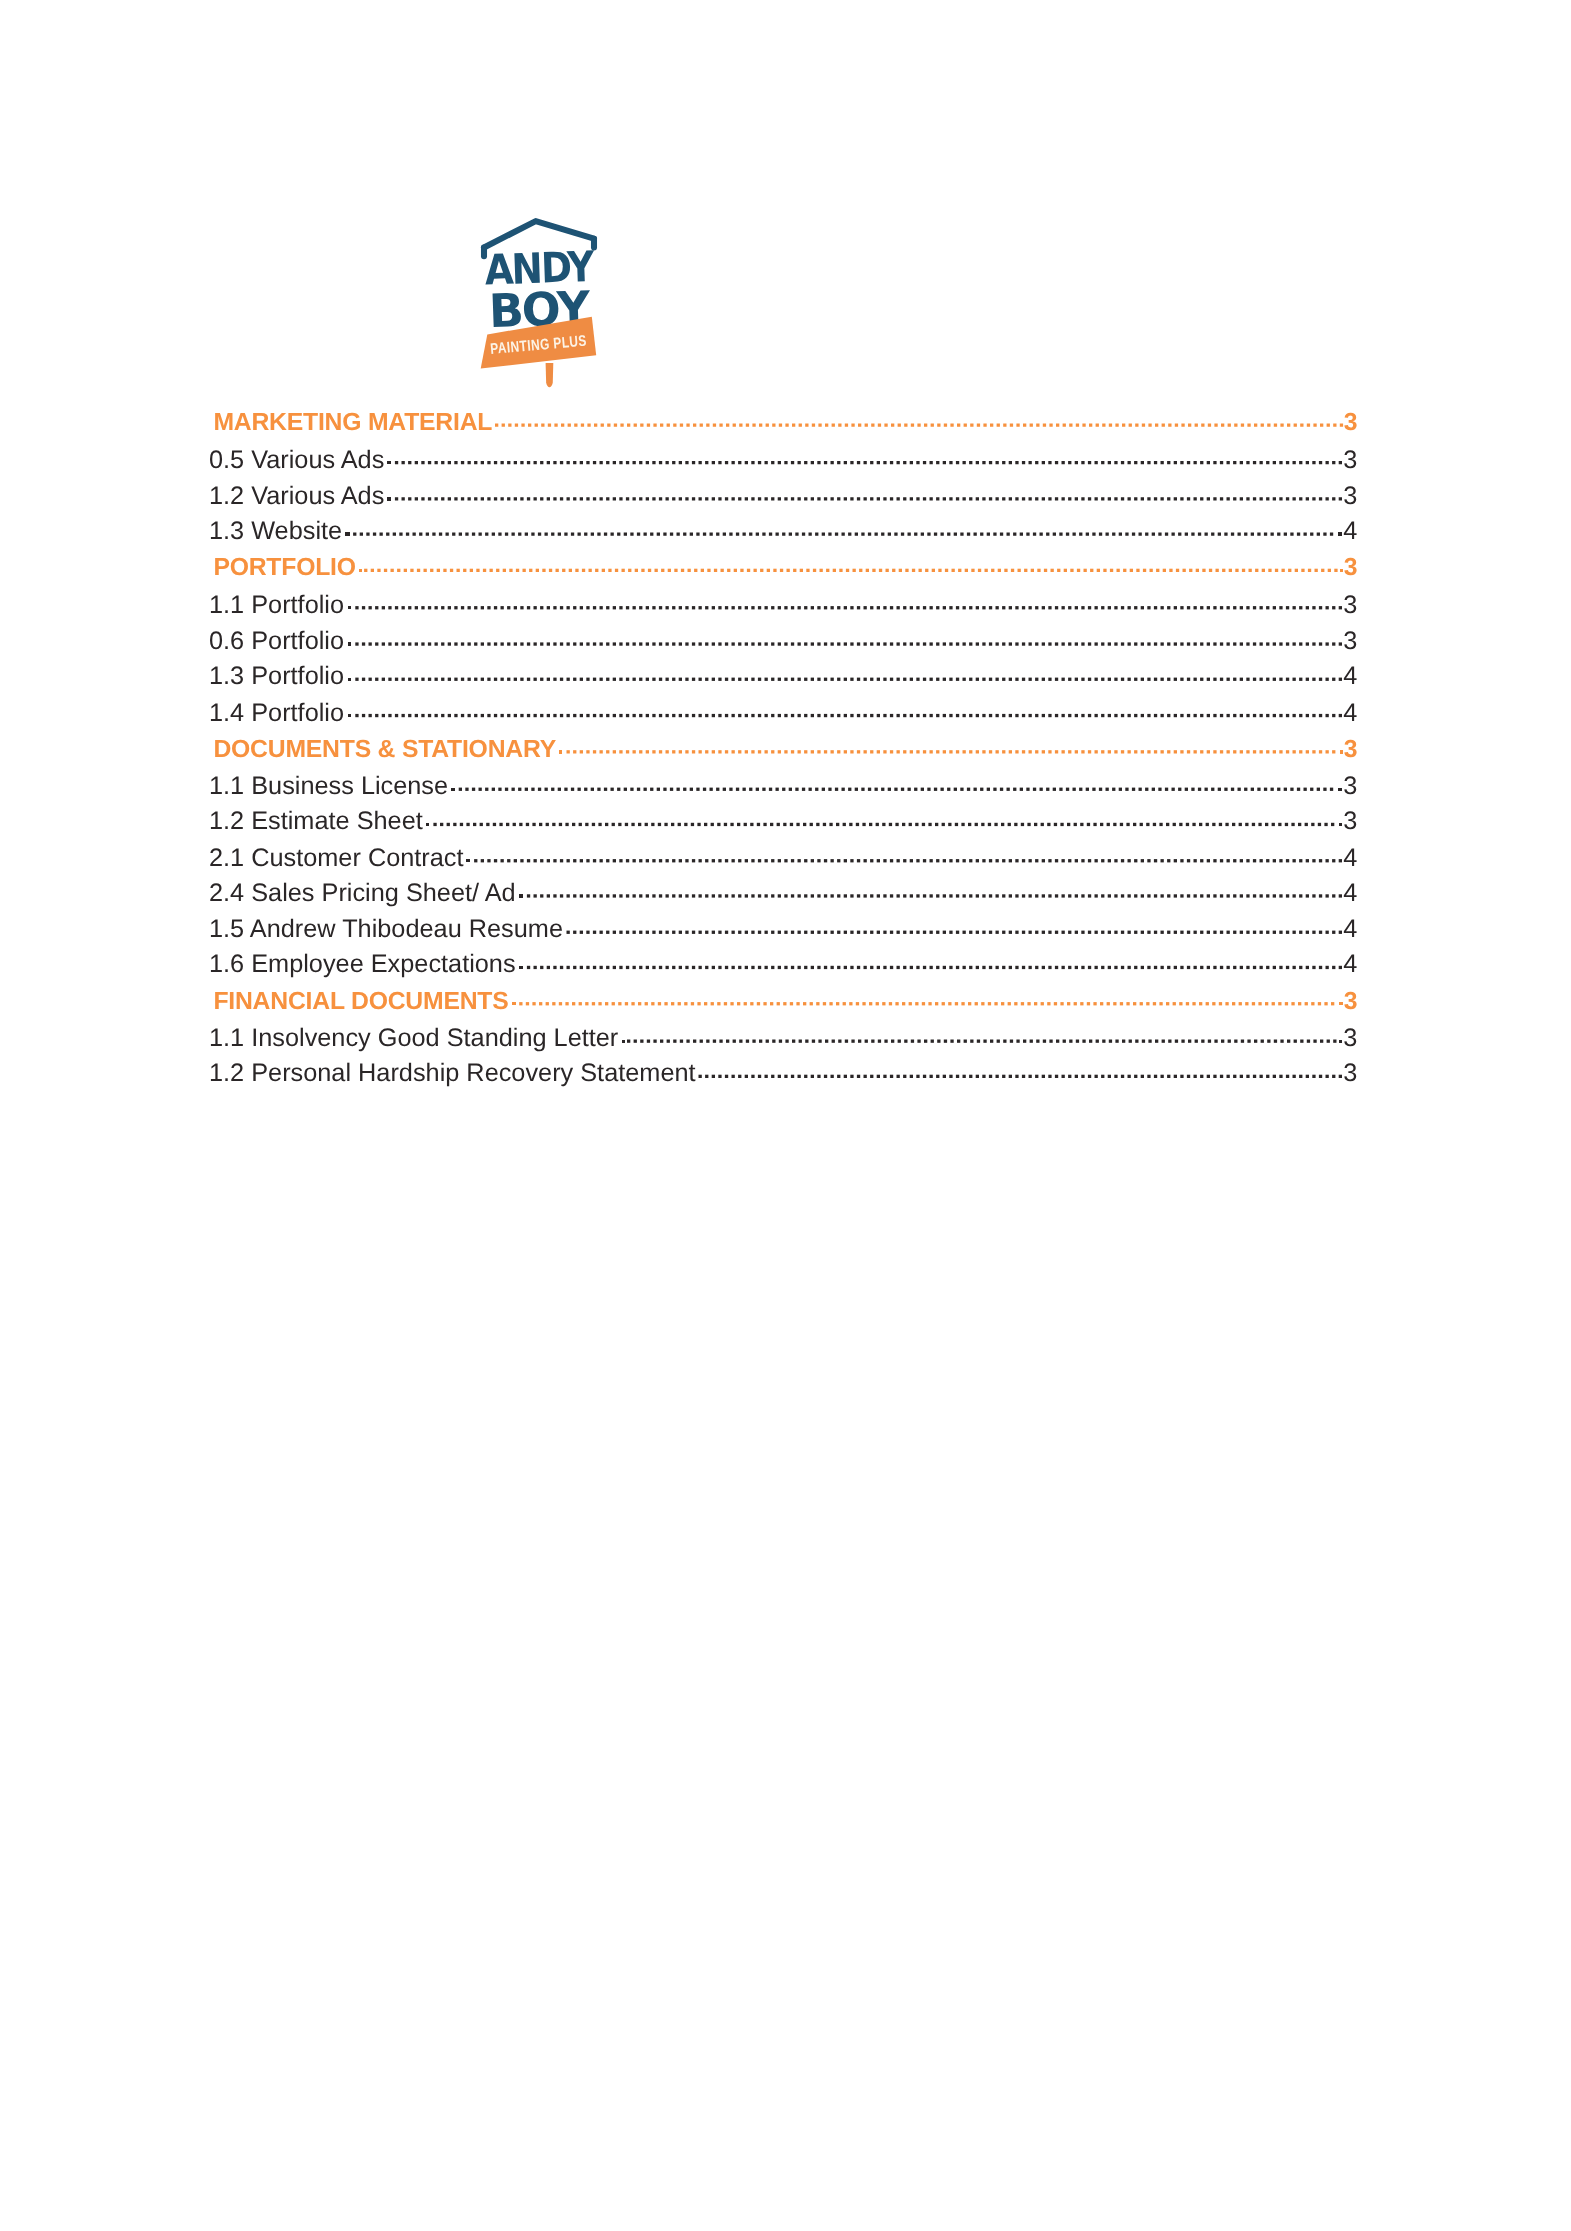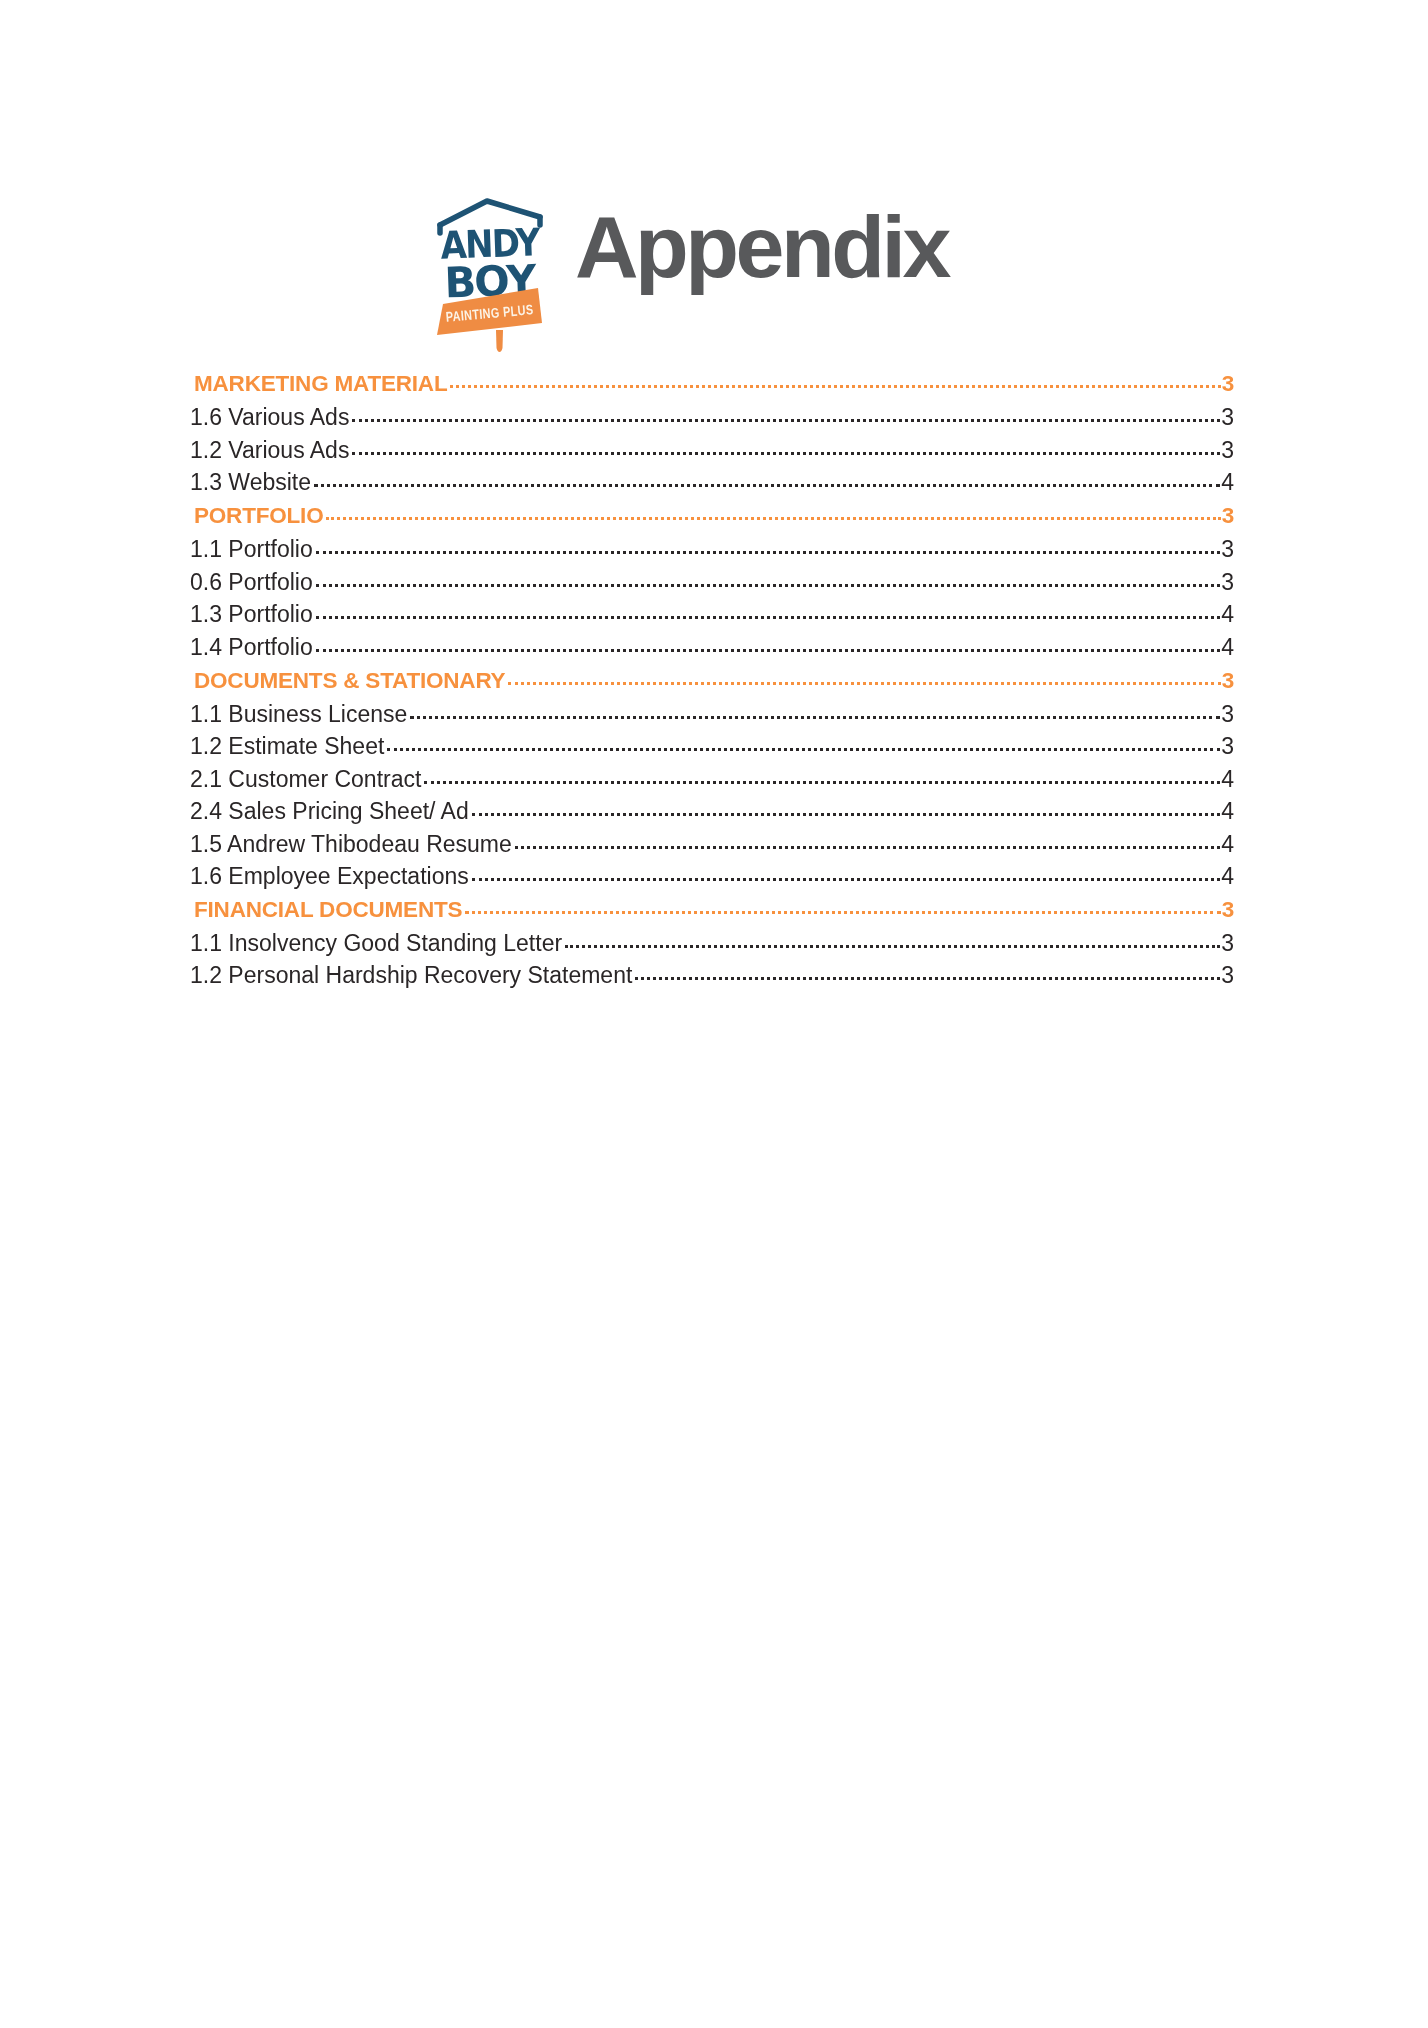--- a/index.html
+++ b/index.html
@@ -72,32 +72,31 @@
     <text x="57" y="65" text-anchor="middle" font-family="DejaVu Sans, Liberation Sans, sans-serif" font-size="38" font-weight="bold" fill="#1E5374" letter-spacing="-2" textLength="98" lengthAdjust="spacingAndGlyphs" transform="rotate(-2 57 65)">ANDY</text>
     <text x="57" y="104" text-anchor="middle" font-family="DejaVu Sans, Liberation Sans, sans-serif" font-size="42" font-weight="bold" fill="#1E5374" letter-spacing="-2" textLength="90" lengthAdjust="spacingAndGlyphs" transform="rotate(-2 57 104)">BOY</text>
 
     <polygon points="10,112 105,96 109,131 4,143" fill="#EF8C43"></polygon>
 
     <path d="M63 138 h7 l-0.5 18 q-1 4 -3 4 q-2 0 -3 -4 Z" fill="#EF8C43"></path>
 
     <text x="57" y="126" text-anchor="middle" font-family="Liberation Sans, DejaVu Sans, sans-serif" font-size="14" font-weight="bold" fill="#FCF3E6" letter-spacing="0.5" textLength="88" lengthAdjust="spacingAndGlyphs" transform="rotate(-5 57 126)">PAINTING PLUS</text>
   </svg>
 
-  <h1 class="title">Appendix</h1>
 
   <nav class="toc" id="toc">
   <section class="toc-section">
     <div class="toc-row heading">
       <span class="lbl">MARKETING MATERIAL</span>
       <span class="leader"></span>
       <span class="pg">3</span>
     </div>
     <div class="items">
   <div class="toc-row item">
-    <span class="lbl">1.6 Various Ads</span>
+    <span class="lbl">0.5 Various Ads</span>
     <span class="leader"></span>
     <span class="pg">3</span>
   </div>
 
   <div class="toc-row item">
     <span class="lbl">1.2 Various Ads</span>
     <span class="leader"></span>
     <span class="pg">3</span>
   </div>
 

